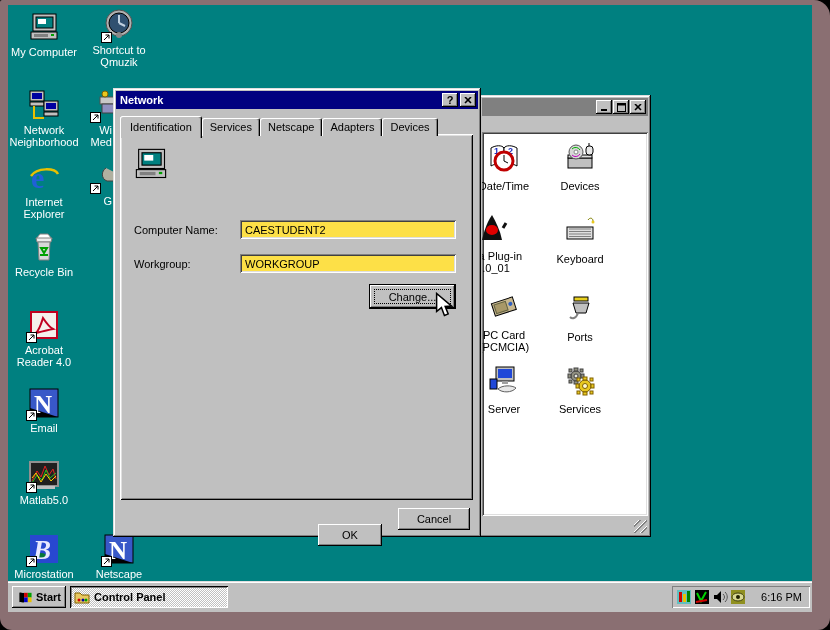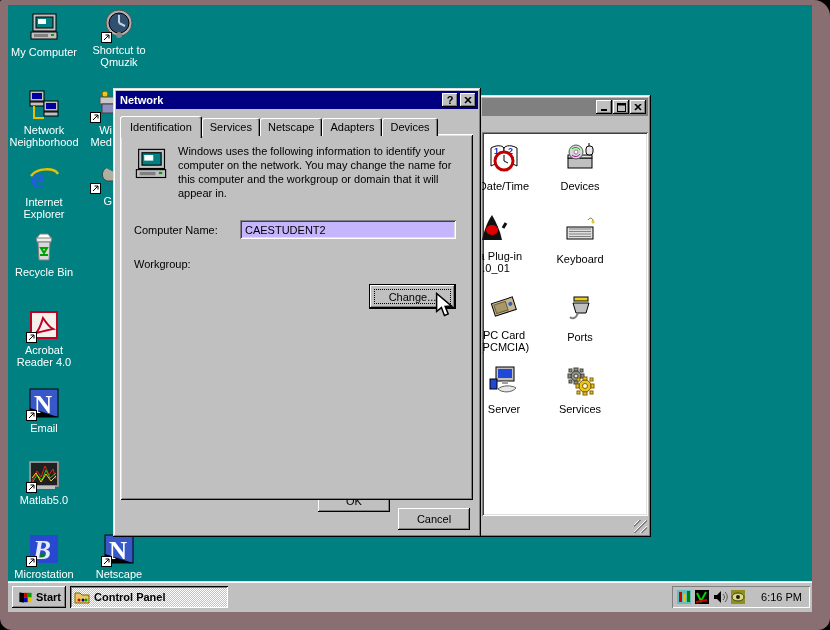--- a/index.html
+++ b/index.html
@@ -5,21 +5,21 @@
   * { margin:0; padding:0; box-sizing:border-box; }
   html,body { width:830px; height:630px; overflow:hidden; }
   body { background:#000; position:relative; font-family:"Liberation Sans",sans-serif; }
   .bezel { position:absolute; inset:0; background:#8a6f72; border-radius:2px 16px 12px 12px; }
   .screen { position:absolute; left:8px; top:5px; width:804px; height:607px; background:#008080; overflow:hidden; }
 
   
   .win-out { background:#c0c0c0; box-shadow: inset -1px -1px 0 #000, inset 1px 1px 0 #dfdfdf, inset -2px -2px 0 #808080, inset 2px 2px 0 #fff; }
   .btn { background:#c0c0c0; box-shadow: inset -1px -1px 0 #000, inset 1px 1px 0 #fff, inset -2px -2px 0 #808080; display:flex; align-items:center; justify-content:center; font-size:11px; color:#000; position:absolute; cursor:default; }
   .tbtn { position:relative; width:16px; height:14px; background:#c0c0c0; box-shadow: inset -1px -1px 0 #000, inset 1px 1px 0 #fff, inset -2px -2px 0 #808080; display:flex; align-items:center; justify-content:center; }
-  .field { position:absolute; background:#c4b5fd; box-shadow: inset 1px 1px 0 #808080, inset -1px -1px 0 #fff, inset 2px 2px 0 #404040, inset -2px -2px 0 #dfdfdf; font-size:11px; color:#000; display:flex; align-items:center; padding-left:5px; }
+  .field { position:absolute; background:#fde047; box-shadow: inset 1px 1px 0 #808080, inset -1px -1px 0 #fff, inset 2px 2px 0 #404040, inset -2px -2px 0 #dfdfdf; font-size:11px; color:#000; display:flex; align-items:center; padding-left:5px; }
   .page { position:absolute; background:#c0c0c0; box-shadow: inset 1px 1px 0 #fff, inset -1px -1px 0 #000, inset 2px 2px 0 #dfdfdf, inset -2px -2px 0 #808080; }
 
   
   .dicon { position:absolute; width:80px; display:flex; flex-direction:column; align-items:center; z-index:1; }
   .dicon-img { position:relative; width:32px; height:32px; }
   .dicon-img .sc { position:absolute; left:-2px; bottom:-2px; }
   .dlabel { margin-top:3px; font-size:11px; line-height:12px; color:#fff; text-align:center; }
   .dicon.partial .dicon-img { align-self:flex-start; margin-left:59px; }
   .dicon.partial .dlabel { width:100%; text-align:right; padding-right:1px; }
 
@@ -404,30 +404,30 @@
         </div>
       <div id="net-page" class="page">
         <div id="net-pcicon"><svg width="36" height="36" viewBox="0 0 32 32">
               <rect x="5" y="3" width="23" height="17" fill="#c0c0c0" stroke="#000"></rect>
               <rect x="8" y="6" width="17" height="11" fill="#008080" stroke="#000"></rect>
               <rect x="10" y="8" width="8" height="5" fill="#fff"></rect>
               <rect x="3" y="21" width="26" height="7" fill="#c0c0c0" stroke="#000"></rect>
               <rect x="6" y="23" width="14" height="3" fill="#808080"></rect>
               <rect x="23" y="23" width="3" height="2" fill="#00a000"></rect>
             </svg></div>
-        <div id="net-desc">Windows uses the following information to identify your computer on the network.  You may change the name for this computer and the workgroup or domain that it will appear in.</div>
         <div class="flabel" style="left:14px; top:90px;">Computer Name:</div>
         <div class="field" style="left:120px; top:86px; width:216px; height:19px;">CAESTUDENT2</div>
         <div class="flabel" style="left:14px; top:124px;">Workgroup:</div>
+        <div class="field" style="left:120px; top:120px; width:216px; height:19px;">WORKGROUP</div>
         <div id="change-button" class="btn" style="left:250px; top:151px; width:85px; height:23px;">
           <span>Change...</span>
           <div class="dotted-focus"></div>
         </div>
       </div>
-      <div class="btn" style="left:205px; top:402px; width:72px; height:22px;">
+      <div class="btn" style="left:205px; top:436px; width:64px; height:22px;">
           <span>OK</span>
         </div>
       <div class="btn" style="left:285px; top:420px; width:72px; height:22px;">
           <span>Cancel</span>
         </div>
       <div id="cursor"><svg width="19" height="27" viewBox="0 0 12.5 18">
             <path d="M1 1 L1 13 L4.2 10.4 L6.2 15.6 L8.7 14.6 L6.7 9.6 L11 9.4 Z" fill="#fff" stroke="#000"></path>
           </svg></div>
     </div>
 

